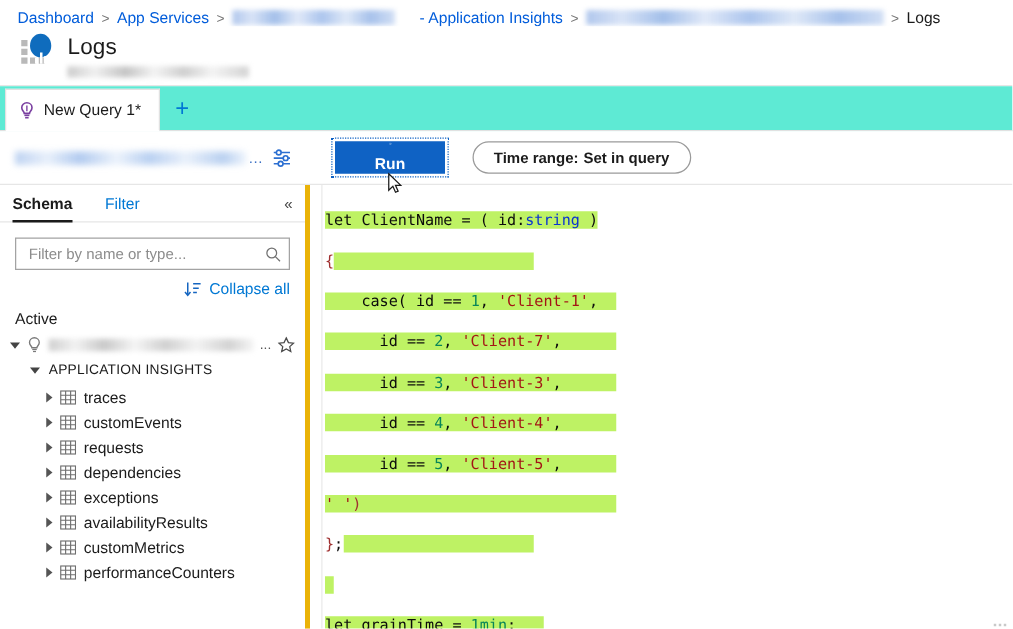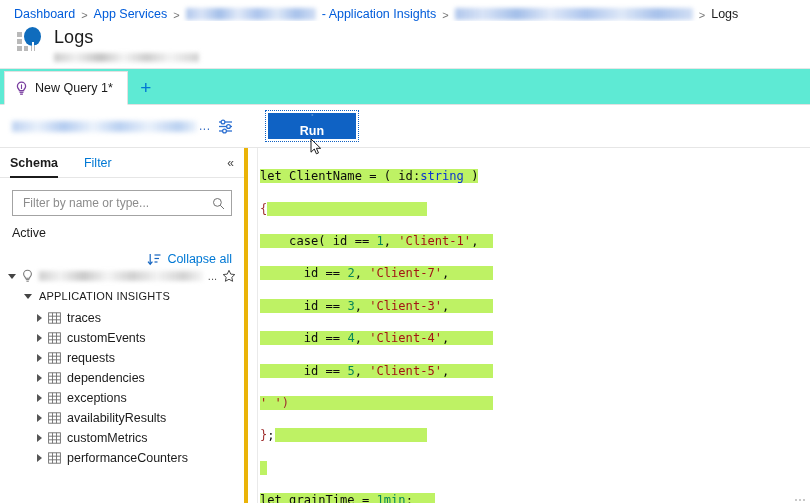--- a/index.html
+++ b/index.html
@@ -411,21 +411,21 @@
 </style>
 </head>
 <body>
 
 <div id="breadcrumb">
   <span class="bc-link">Dashboard</span>
   <span class="bc-sep">&gt;</span>
   <span class="bc-link">App Services</span>
   <span class="bc-sep">&gt;</span>
   <span class="blur-blue" id="bc-blur1"></span>
-  <span class="bc-link" style="margin-left:6px;">- Application Insights</span>
+  <span class="bc-link" style="margin-left:20px;">- Application Insights</span>
   <span class="bc-sep">&gt;</span>
   <span class="blur-blue" id="bc-blur2"></span>
   <span class="bc-sep">&gt;</span>
   <span class="bc-current">Logs</span>
 </div>
 
 <div id="page-header">
   <div id="logs-icon">
     <span class="sq" style="left:1px;  top:6px;"></span>
     <span class="sq" style="left:1px;  top:13px;"></span>
@@ -472,55 +472,59 @@
     </svg>
   </div>
 
   <button id="run-button">
     <svg id="run-triangle" class="hollow" viewBox="0 0 11 11">
       <path d="M2 1 L9.4 5.5 L2 10 Z" fill="none" stroke="#ffffff" stroke-width="1.25" stroke-linejoin="round"></path>
     </svg>
     <span>Run</span>
   </button>
 
+  <button id="timerange-button">
+    <span>Time range:</span>
+    <span class="tr-label" style="margin-left:4px;font-weight:bold;">Set in query</span>
+  </button>
 </div>
 
 <div id="body-split">
 
   <div id="sidebar">
     <div id="sidebar-tabs">
       <div class="side-tab active">Schema</div>
       <div class="side-tab inactive">Filter</div>
       <span id="collapse-chevrons">«</span>
     </div>
 
     <div id="filter-box-wrap">
       <div id="filter-box">
         <input id="filter-input" type="text" placeholder="Filter by name or type..." style="">
         <svg id="search-icon" viewBox="0 0 13 13">
           <circle cx="5.4" cy="5.4" r="3.9" fill="none" stroke="#707070" stroke-width="1"></circle>
           <line x1="8.3" y1="8.3" x2="12" y2="12" stroke="#707070" stroke-width="1"></line>
         </svg>
       </div>
     </div>
-
-    <div id="active-label">Active</div>
 
     <div id="collapse-all-row">
       <svg id="sort-icon" viewBox="0 0 14 13">
         <g stroke="#1565c0" stroke-width="1.2" fill="none">
           <line x1="3.2" y1="1" x2="3.2" y2="11"></line>
           <polyline points="1,8.6 3.2,11.2 5.4,8.6"></polyline>
           <line x1="7.5" y1="2" x2="13.5" y2="2"></line>
           <line x1="7.5" y1="5.5" x2="12" y2="5.5"></line>
           <line x1="7.5" y1="9" x2="10.5" y2="9"></line>
         </g>
       </svg>
       <span id="collapse-all-link">Collapse all</span>
     </div>
+
+    <div id="active-label">Active</div>
 
     <div id="resource-row">
       <span class="tri-down"></span>
       <svg id="resource-bulb-icon" viewBox="0 0 13 14">
         <path d="M6.5 1.2c-2.2 0-3.9 1.7-3.9 3.8 0 1.5 1 2.5 1.5 3.2.3.4.4.6.4 1h4c0-.4.1-.6.4-1 .5-.7 1.5-1.7 1.5-3.2 0-2.1-1.7-3.8-3.9-3.8z" fill="none" stroke="#7a7a7a" stroke-width="1.1"></path>
         <rect x="4.8" y="10.1" width="3.6" height="1" fill="#7a7a7a"></rect>
         <rect x="5.4" y="11.7" width="2.4" height="1" fill="#7a7a7a"></rect>
       </svg>
       <div id="resource-blur"></div>
       <span id="resource-ellipsis">...</span>

